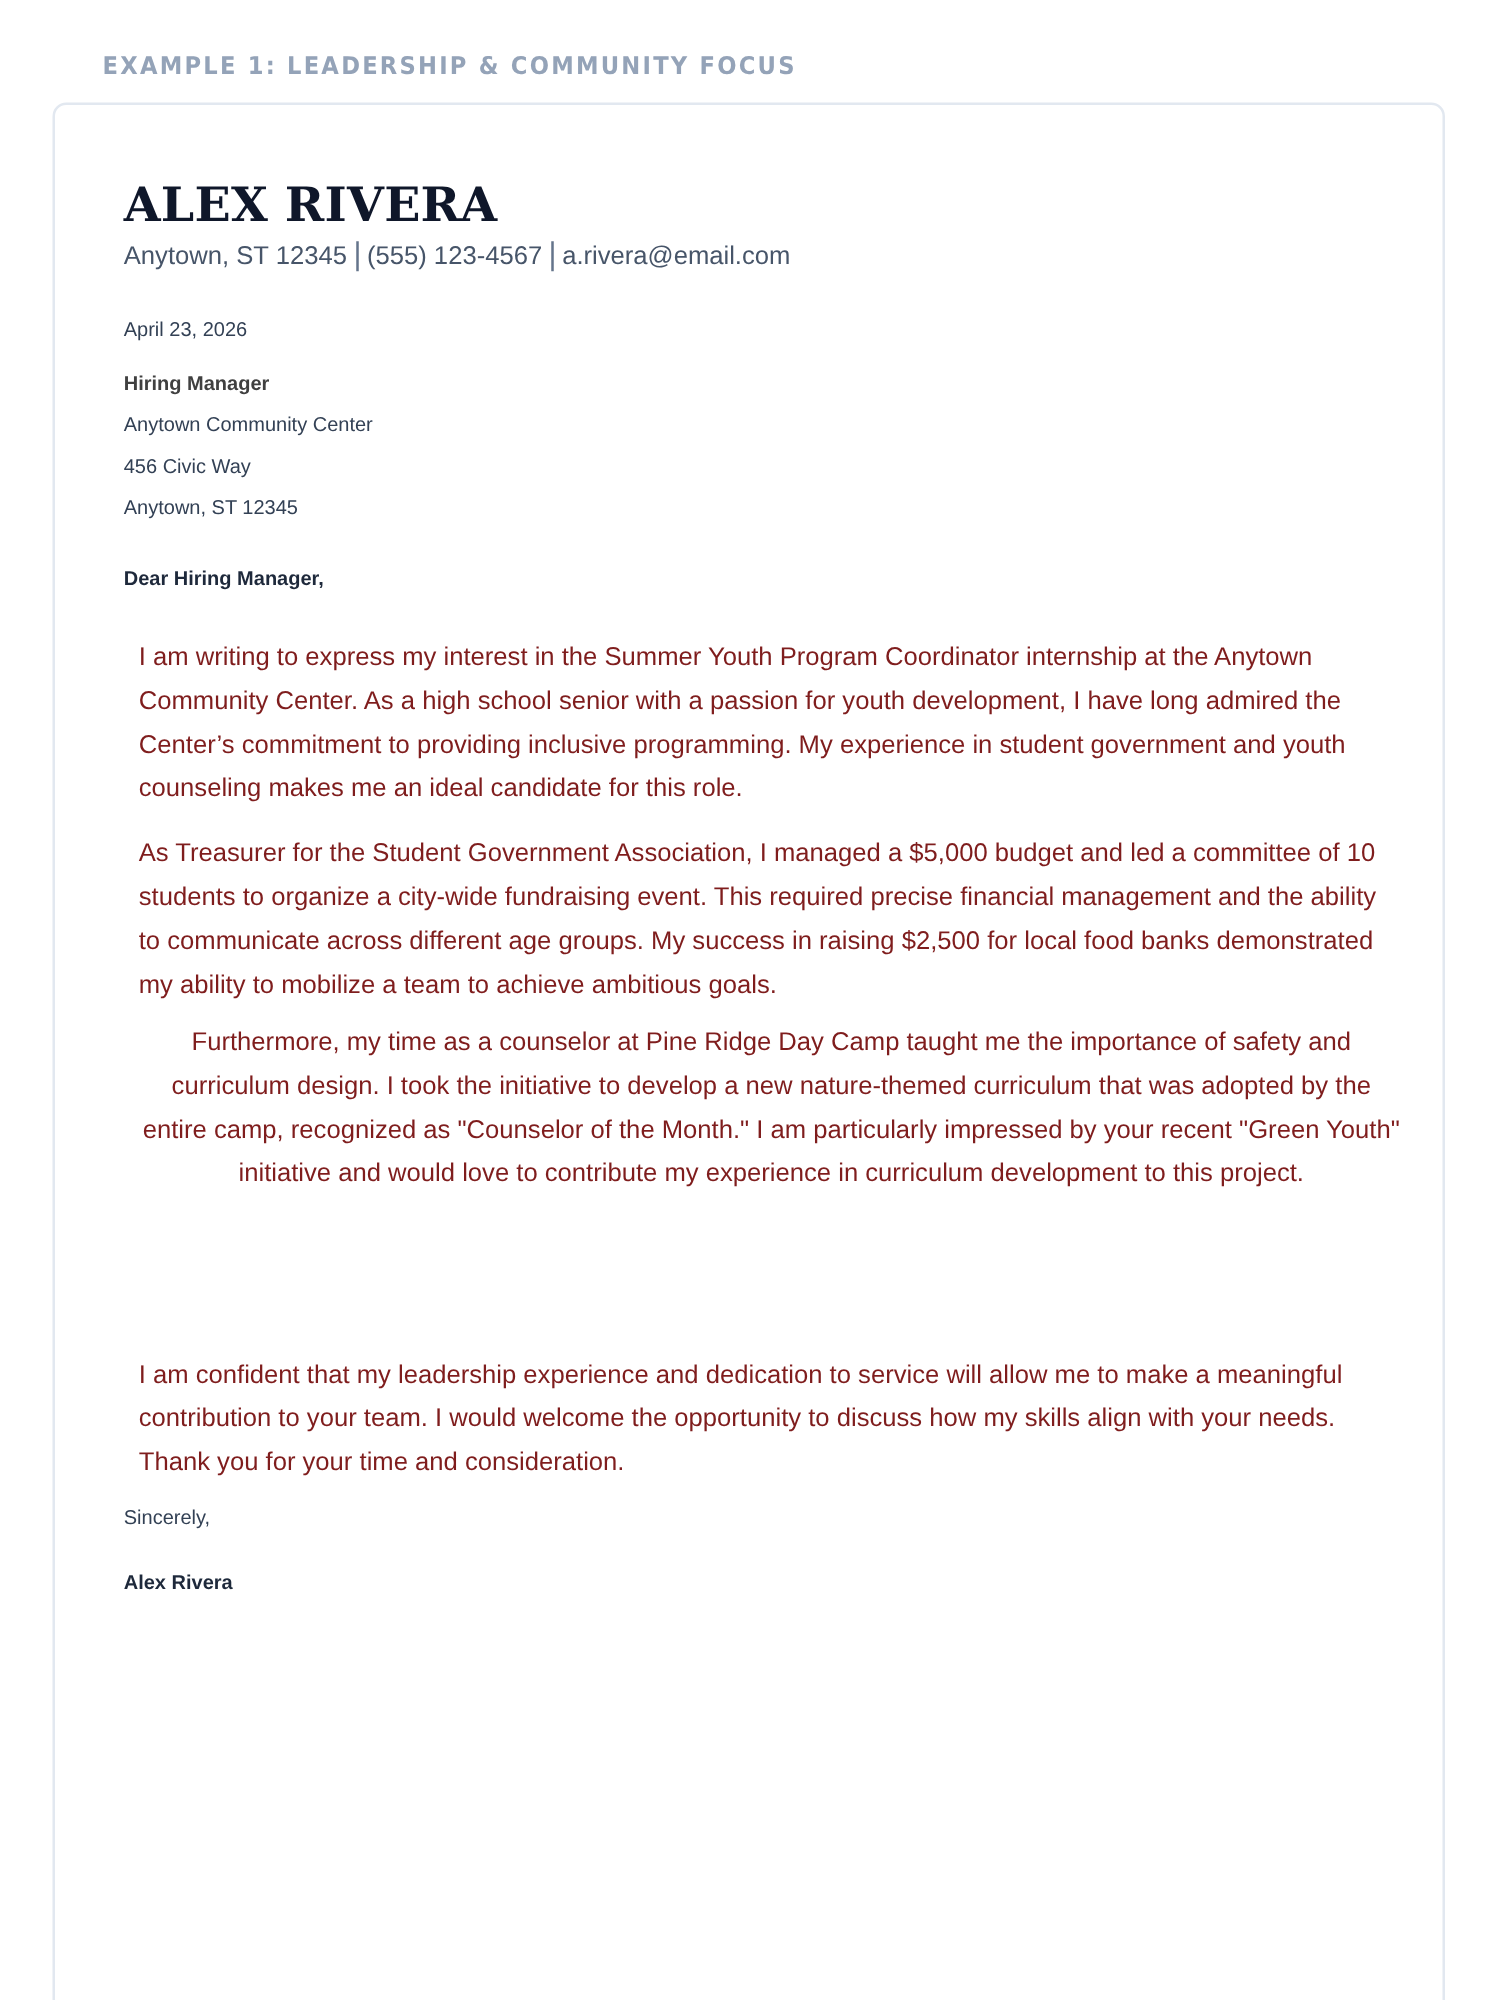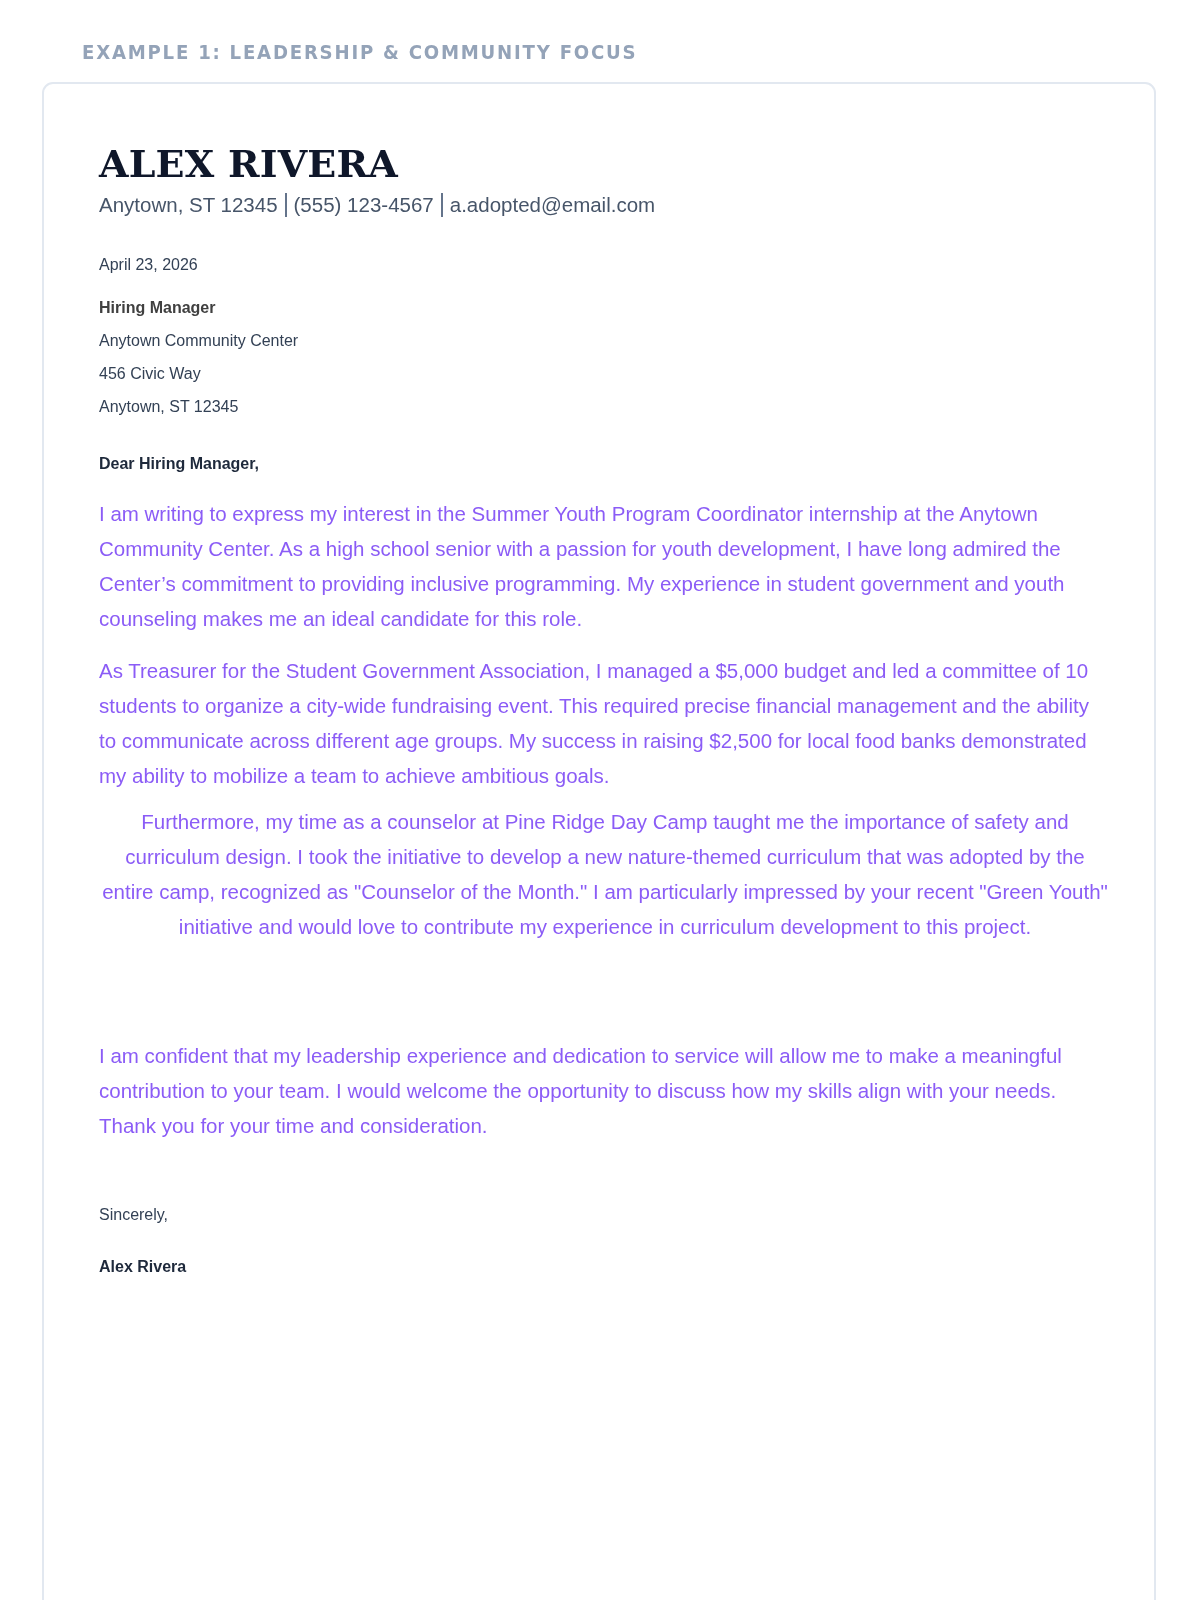--- a/index.html
+++ b/index.html
@@ -87,47 +87,47 @@
     .date { top: 164px; }
     .recipient { top: 207px; }
     .recipient .bold { font-weight: 700; color: #404040; }
     .salutation { top: 363px; font-weight: 700; color: #1e293b; }
     .para {
       position: absolute;
       left: 0;
       width: 1012px;
       font-size: 20.5px;
       line-height: 35px;
-      color: #8b5cf6;
+      color: #7f1d1d;
       white-space: normal;
-      margin: 0;
+      margin: 12px;
     }
     .p1 { top: 412px; }
     .p2 { top: 569px; }
     .p3 { top: 720px; text-align: center; }
-    .p4 { top: 954px; }
+    .p4 { top: 986px; }
     .closing { top: 1096px; color: #334155; margin-top: 18px; }
     .signature { top: 1166px; font-weight: 700; color: #1e293b; }
   </style>
 </head>
 <body>
 
 <div class="example-label">Example 1: Leadership &amp; Community Focus</div>
 
 <div class="letter-card">
   <div class="letter-inner">
 
     <div class="name">ALEX RIVERA</div>
 
     <div class="contact">
       <span>Anytown, ST 12345</span>
       <span class="sep"></span>
       <span>(555) 123-4567</span>
       <span class="sep"></span>
-      <span>a.adopted@email.com</span>
+      <span>a.rivera@email.com</span>
     </div>
 
     <div class="block date">April 23, 2026</div>
 
     <div class="block recipient">
       <div class="bold">Hiring Manager</div>
       <div>Anytown Community Center</div>
       <div>456 Civic Way</div>
       <div>Anytown, ST 12345</div>
     </div>

